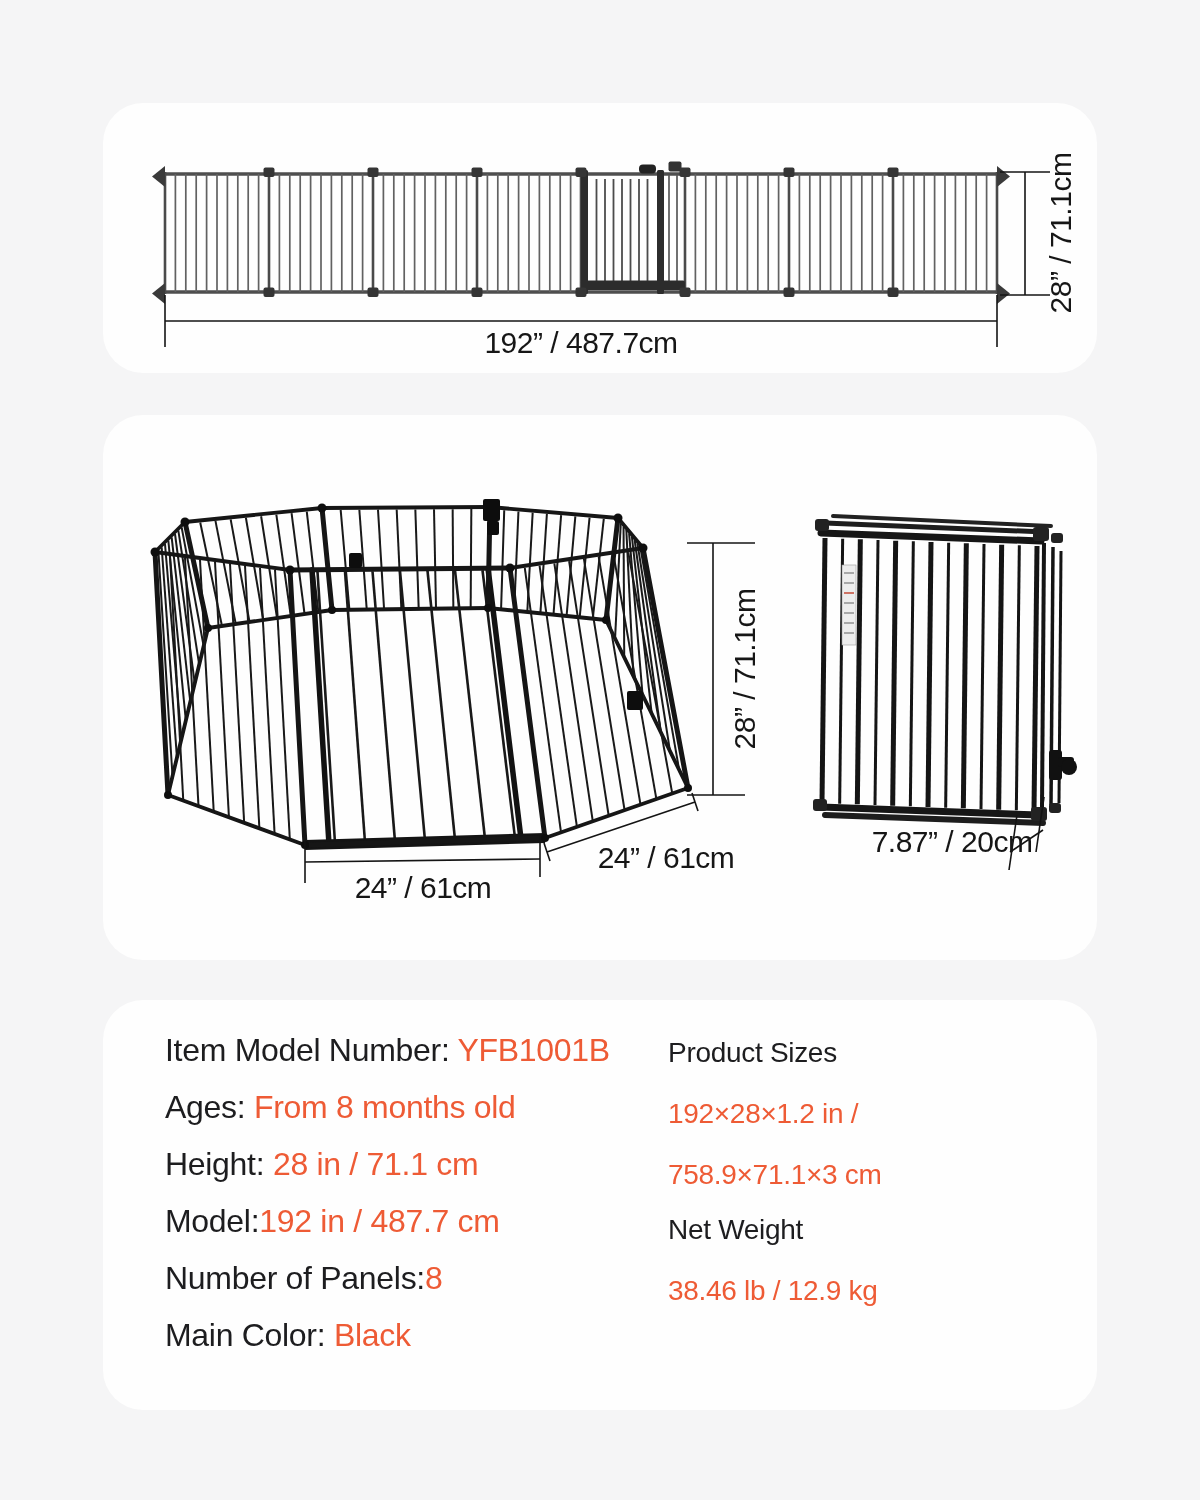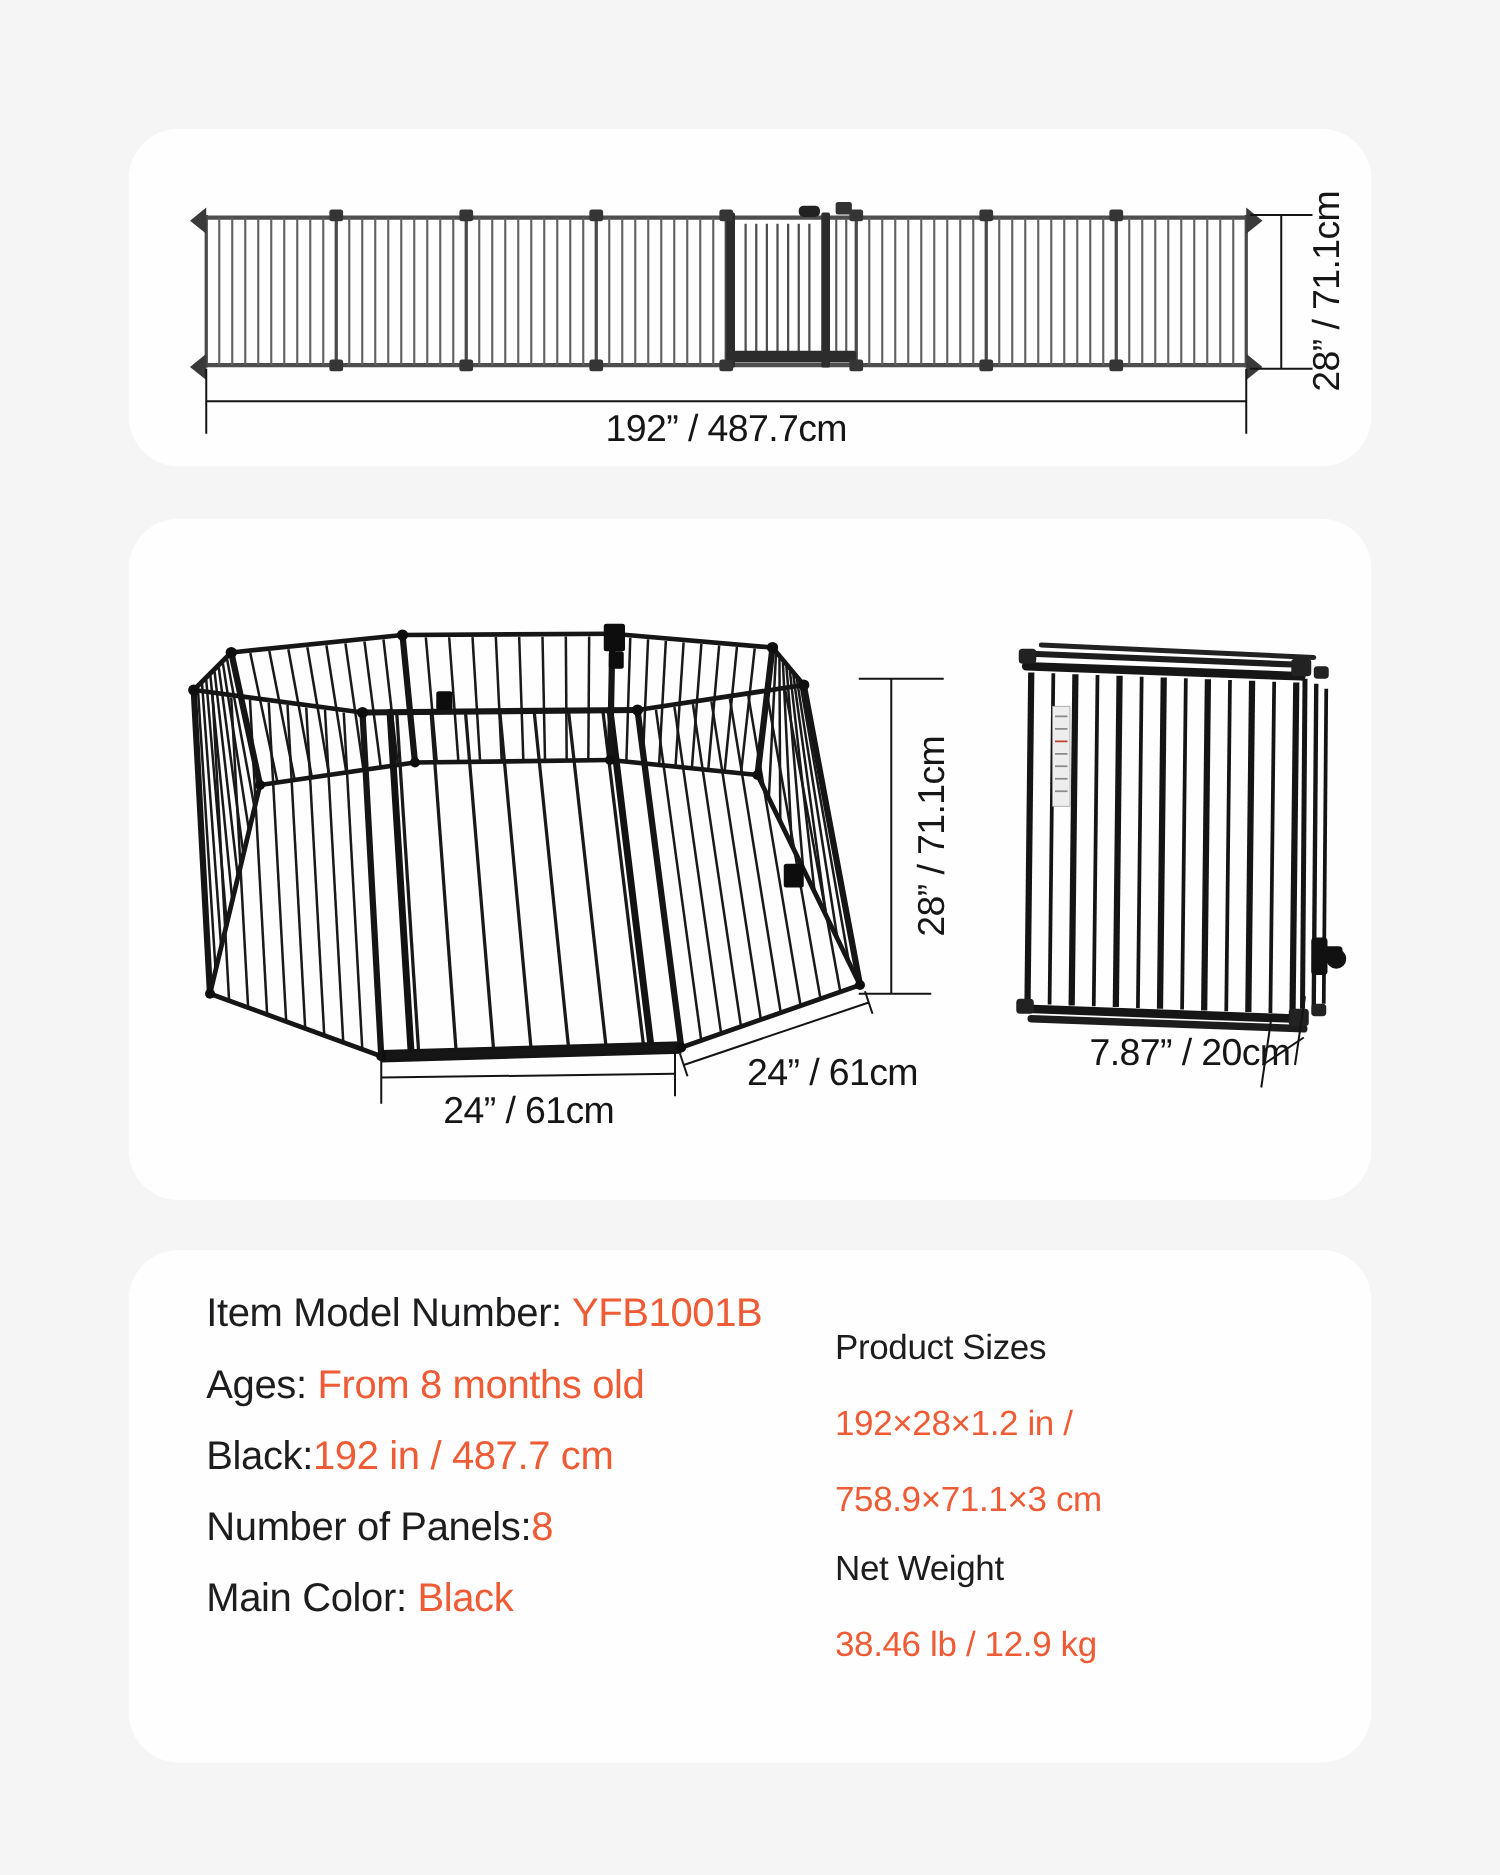--- a/index.html
+++ b/index.html
@@ -21,21 +21,21 @@
   svg text{
     font-family:"Liberation Sans","DejaVu Sans",sans-serif;
     font-size:30px;font-weight:500;fill:#161616;letter-spacing:-0.5px;
   }
   .dim line{stroke:#141414;stroke-width:1.6px;}
   
   .spec-left{position:absolute;left:62px;top:36px;}
   .spec-row{font-size:32px;line-height:28px;margin-bottom:29px;letter-spacing:-0.3px;white-space:pre-wrap;}
   .spec-label{color:#1d1d1f;}
   .spec-value{color:#ee5b35;}
-  .spec-right{position:absolute;left:565px;top:59px;}
+  .spec-right{position:absolute;left:565px;top:34px;}
   .spec-block{margin-bottom:18px;}
   .spec-block div{font-size:28px;line-height:37px;letter-spacing:-0.3px;}
   .lline{color:#1d1d1f;}
   .vline{color:#ee5b35;margin-top:24px;}
   .vline:empty{display:none;}
 </style>
 </head>
 <body>
 
 <div>
@@ -347,21 +347,22 @@
         <line x1="907" y1="437" x2="940" y2="415"></line>
         <text x="849" y="437" text-anchor="middle">7.87” / 20cm</text>
       </g>
     </svg>
   </section>
 
   <section class="card" id="card-specs">
     <div class="spec-left">
       <div class="spec-row"><span class="spec-label">Item Model Number: </span><span class="spec-value">YFB1001B</span></div>
       <div class="spec-row"><span class="spec-label">Ages: </span><span class="spec-value">From 8 months old</span></div>
-      <div class="spec-row"><span class="spec-label">Black:</span><span class="spec-value">192 in / 487.7 cm</span></div>
+      <div class="spec-row"><span class="spec-label">Height: </span><span class="spec-value">28 in / 71.1 cm</span></div>
+      <div class="spec-row"><span class="spec-label">Model:</span><span class="spec-value">192 in / 487.7 cm</span></div>
       <div class="spec-row"><span class="spec-label">Number of Panels:</span><span class="spec-value">8</span></div>
       <div class="spec-row"><span class="spec-label">Main Color: </span><span class="spec-value">Black</span></div>
     </div>
     <div class="spec-right">
       <div class="spec-block">
         <div class="lline">Product Sizes</div>
         <div class="vline">192×28×1.2 in /</div>
         <div class="vline">758.9×71.1×3 cm</div>
       </div>
       <div class="spec-block">

